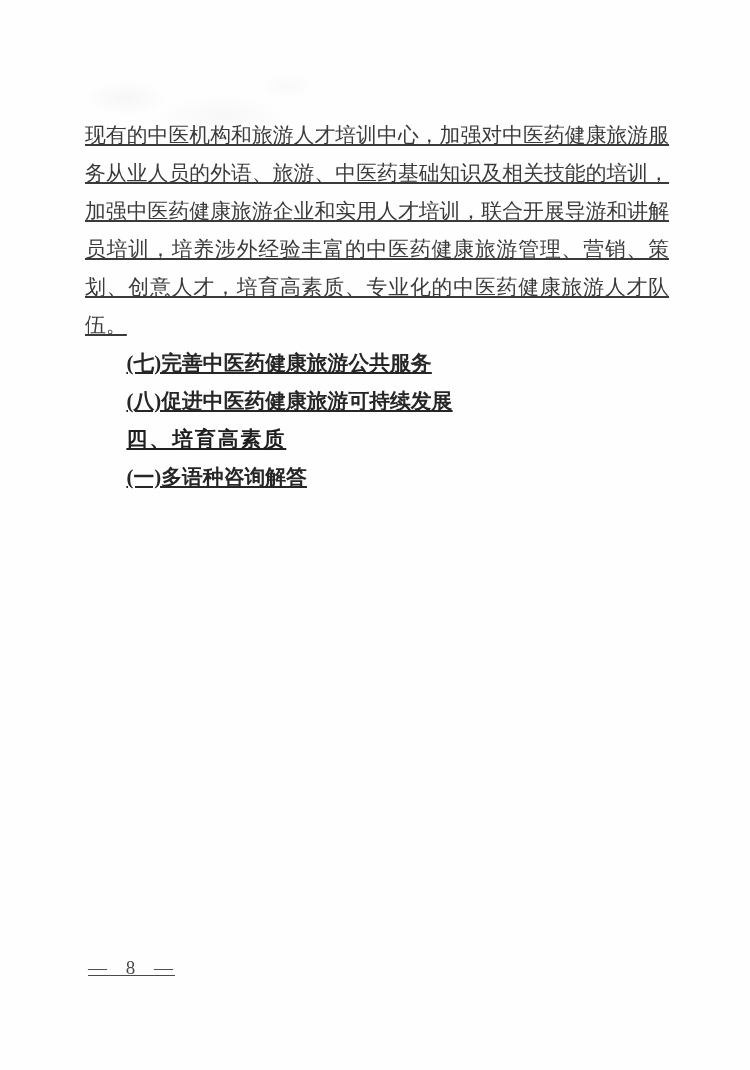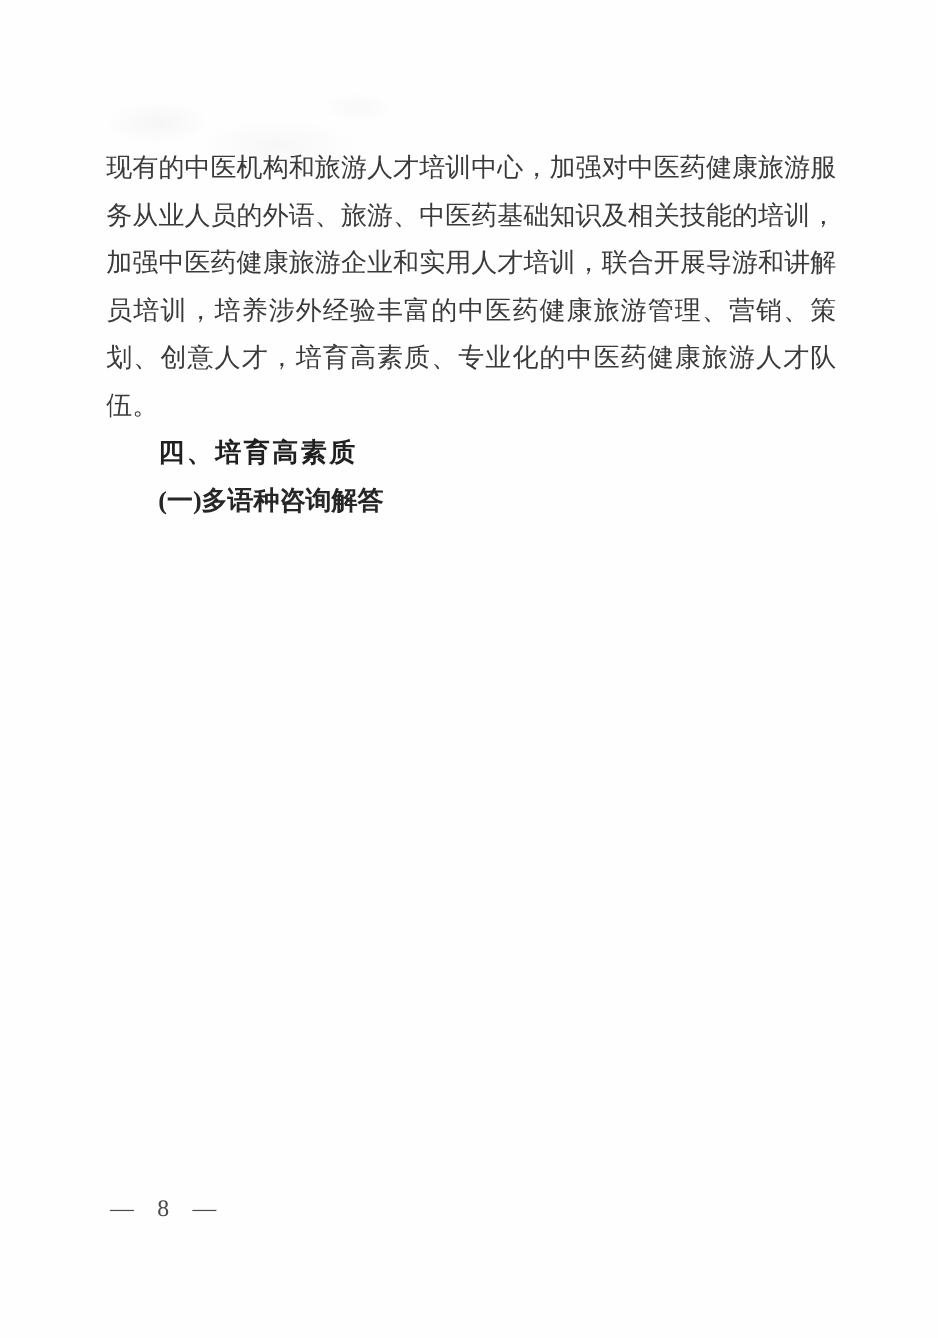--- a/index.html
+++ b/index.html
@@ -1,15 +1,15 @@
 <!DOCTYPE html>
 <html><head>
 <meta charset="utf-8">
 <style>
-  * { margin: 0; padding: 0; box-sizing: border-box; }
+  * { margin: 0; padding: 0; box-sizing: border-box; text-decoration: underline; }
   html, body {
     width: 750px;
     height: 1070px;
     background: #ffffff;
     font-family: "Liberation Serif", "DejaVu Serif", serif;
     overflow: hidden;
   }
   .page {
     position: relative;
     width: 750px;
@@ -68,19 +68,21 @@
 </style>
 </head>
 <body>
 
 <div class="page">
 
   <div class="scan-artifact"></div>
 
   <div class="text-block">
     <p>现有的中医机构和旅游人才培训中心，加强对中医药健康旅游服务从业人员的外语、旅游、中医药基础知识及相关技能的培训，加强中医药健康旅游企业和实用人才培训，联合开展导游和讲解员培训，培养涉外经验丰富的中医药健康旅游管理、营销、策划、创意人才，培育高素质、专业化的中医药健康旅游人才队伍。</p>
+    <p class="sub-heading">(七)完善中医药健康旅游公共服务</p>
+    <p class="sub-heading">(八)促进中医药健康旅游可持续发展</p>
     <p class="chapter-heading">四、培育高素质</p>
     <p class="sub-heading">(一)多语种咨询解答</p>
   </div>
 
   <div class="page-number">— 8 —</div>
 
 </div>
 
 </body></html>

